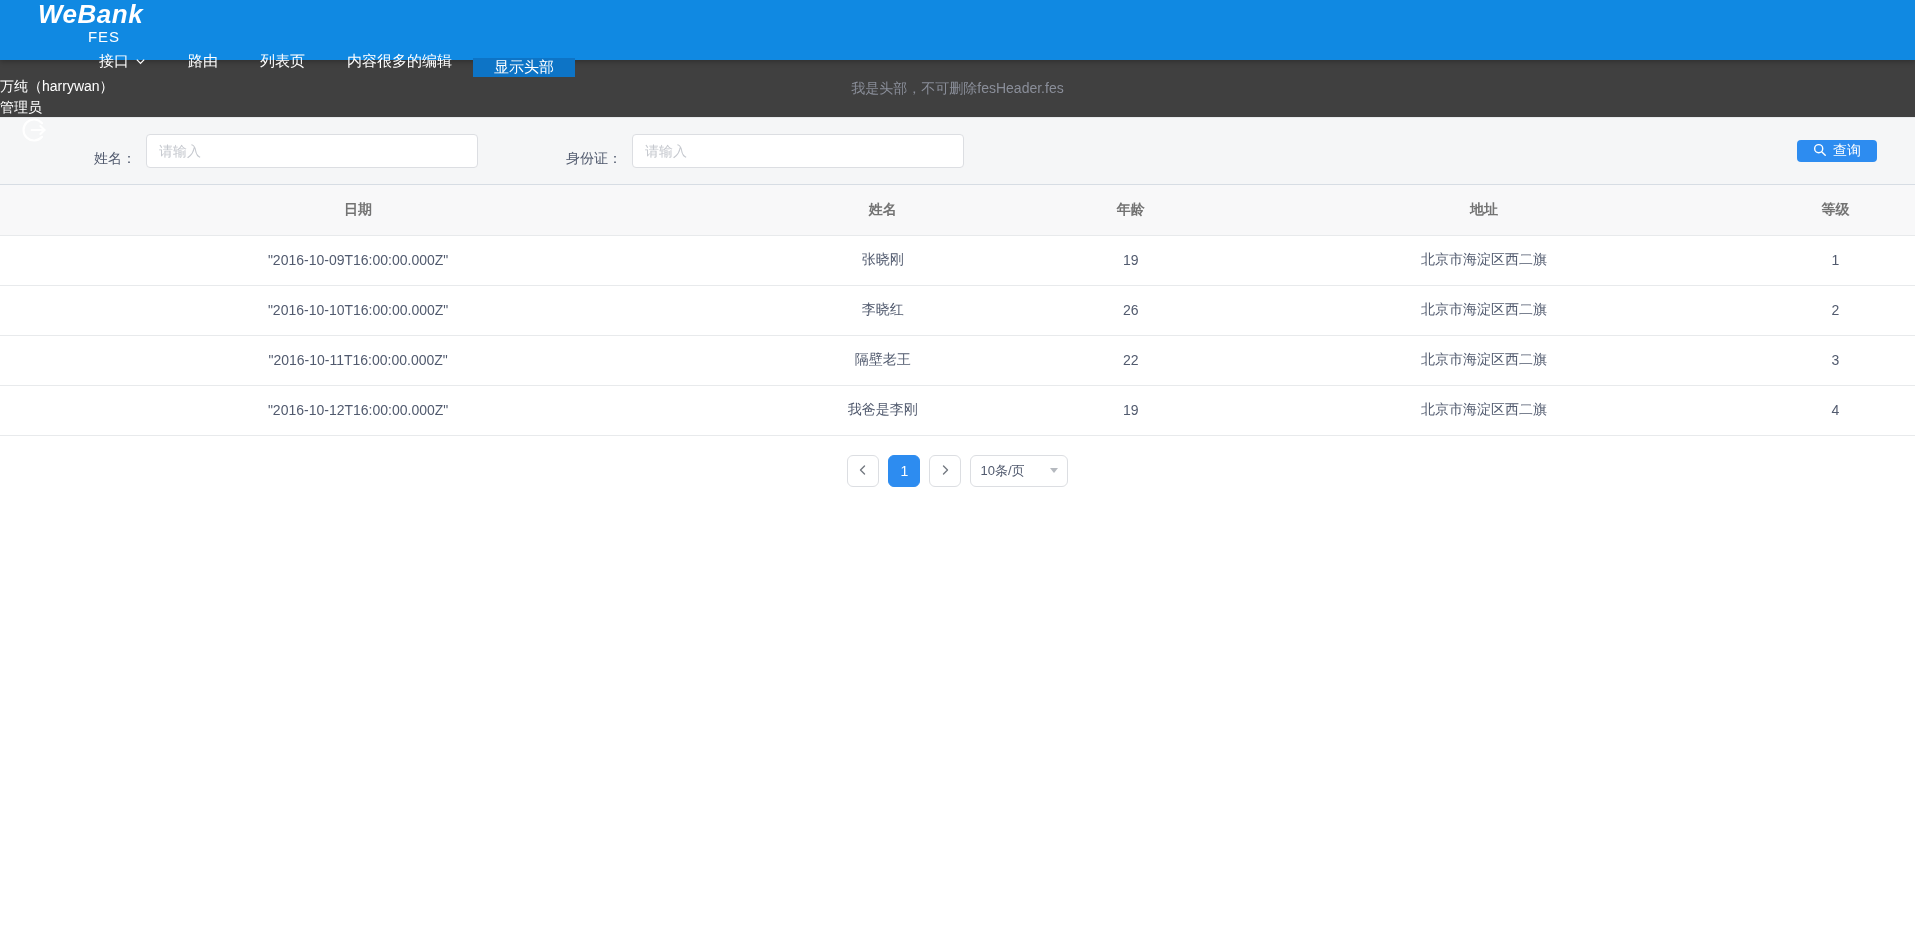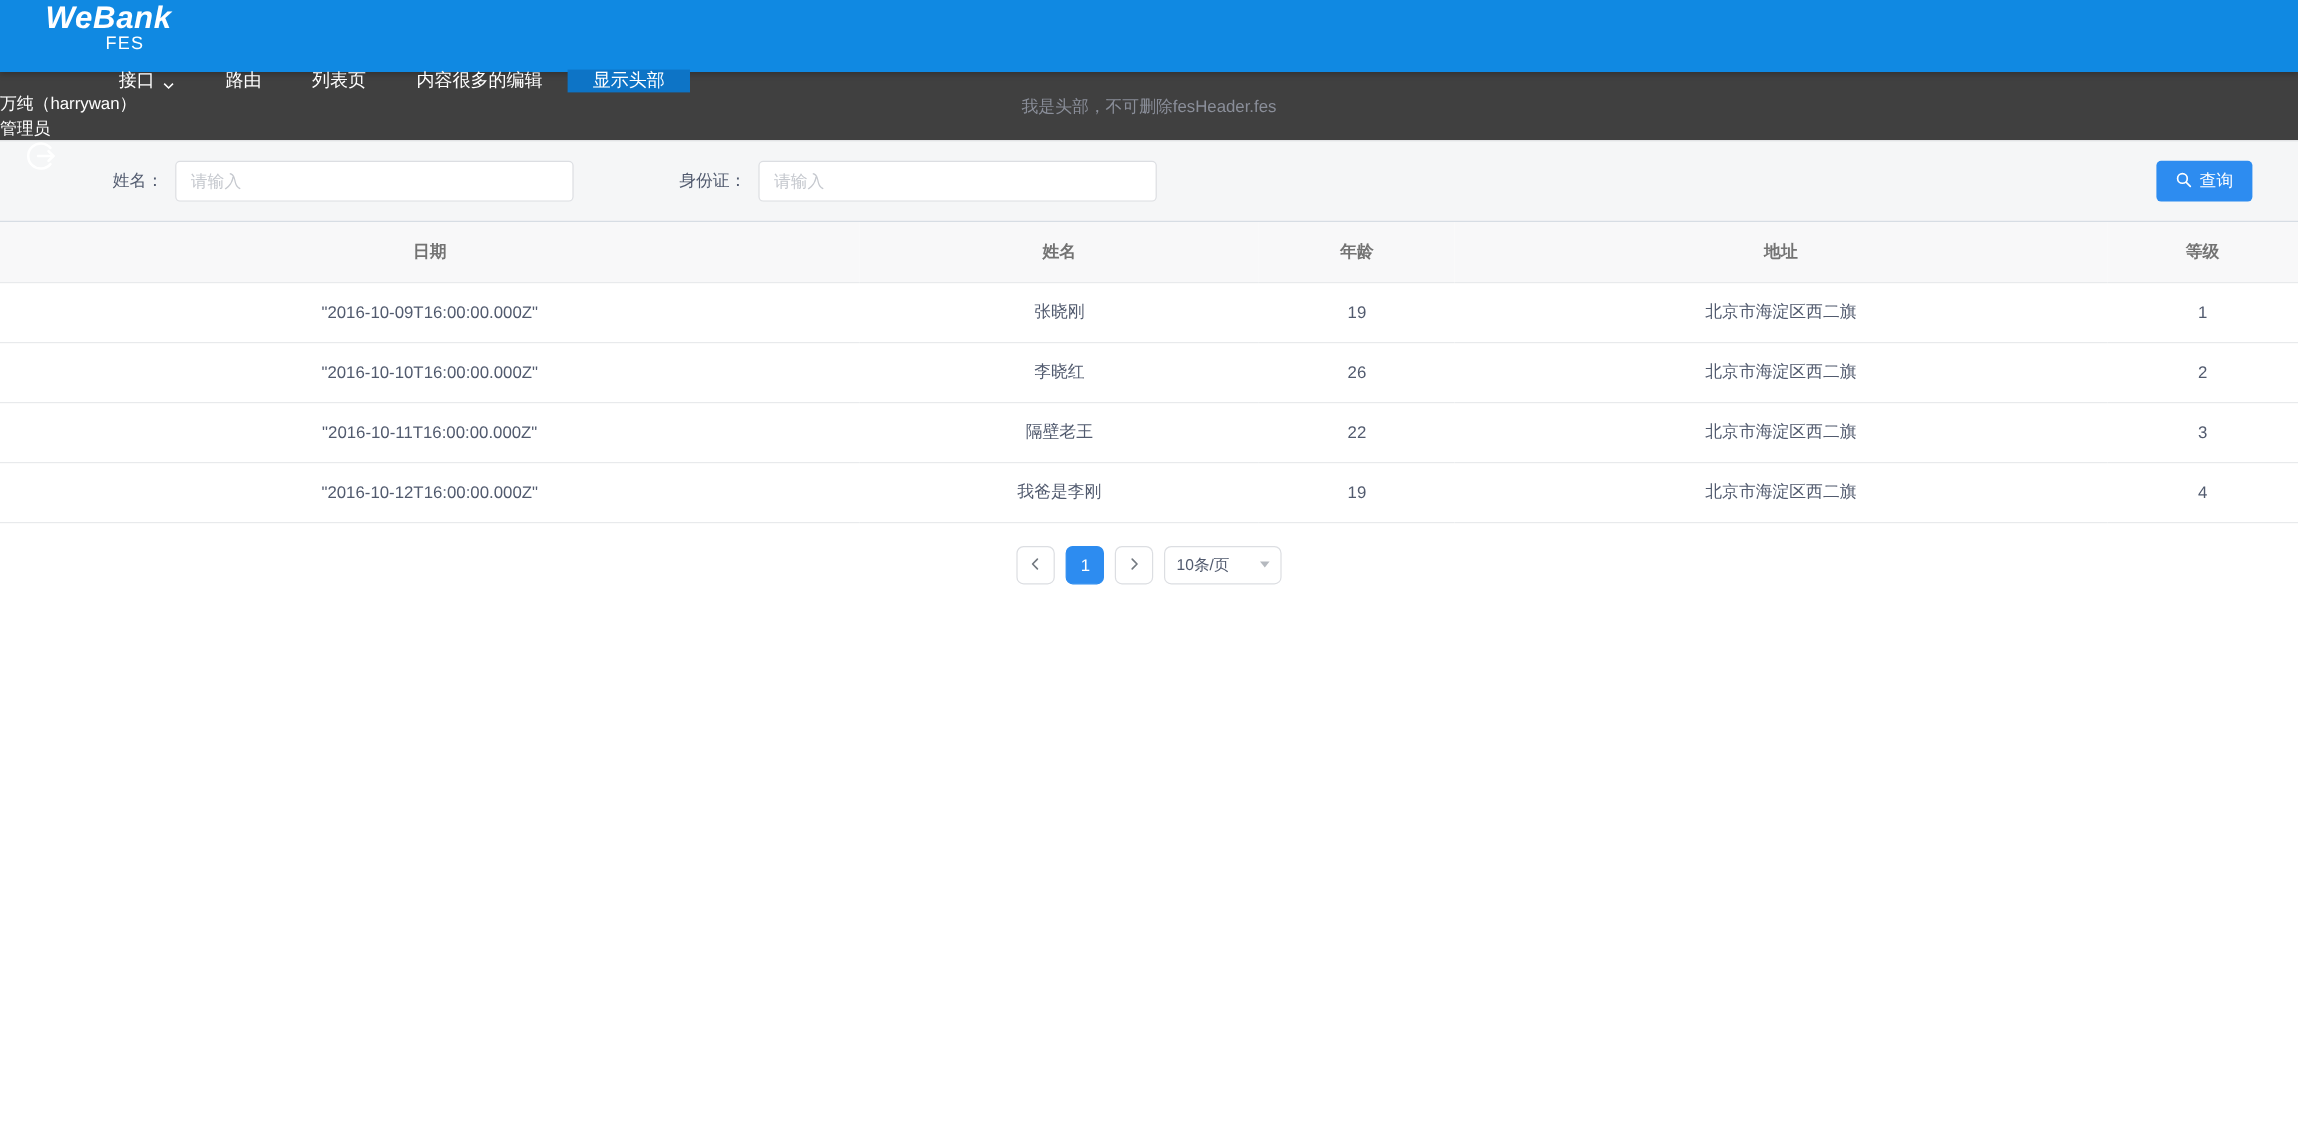--- a/index.html
+++ b/index.html
@@ -6,45 +6,45 @@
   html,body { width:1915px; height:943px; background:#fff; overflow:hidden;
     font-family:"Liberation Sans","DejaVu Sans",sans-serif; }
 
   
   .navbar { height:60px; background:var(--navbar,#1089e2); display:flex; align-items:stretch;
     color:#fff; box-shadow:0 2px 5px rgba(0,0,0,.25); position:relative; z-index:5;flex-direction:column; }
   .brand { margin-left:38px; width:132px; display:flex; flex-direction:column; justify-content:center; cursor:pointer; }
   .brand-title { font-size:26px; line-height:28px; font-weight:bold; font-style:italic; letter-spacing:0.5px; }
   .brand-sub { font-size:15px; line-height:18px; text-align:center; letter-spacing:1px; }
   .nav-menu { display:flex; align-items:stretch; margin-left:78px; }
-  .nav-item { display:flex; align-items:flex-end; padding:0 21px; font-size:15px; cursor:pointer; white-space:nowrap; }
+  .nav-item { display:flex; align-items:center; padding:0 21px; font-size:15px; cursor:pointer; white-space:nowrap; }
   .nav-item.active { background:var(--navbar_active,#0d74c6);margin-top:12px; }
   .nav-caret { margin-left:6px; display:inline-flex; }
   .nav-spacer { flex:1; }
   .user-info { display:flex; flex-direction:column; justify-content:center; gap:3px;
     font-size:14px; line-height:18px; margin-right:36px; }
   .user-divider { width:1px; background:rgba(255,255,255,.4); }
   .logout-btn { width:68px; display:flex; align-items:center; justify-content:center; cursor:pointer; }
 
   
   .page-header { height:57px; background:#404040; display:flex; align-items:center; justify-content:center;
     color:#8a8e99; font-size:14px; }
 
   
   .search-bar { height:68px; background:#f5f6f7; border-top:1px solid #e8eaec; border-bottom:1px solid #d7dde4;
     display:flex; align-items:center; }
-  .field { display:flex; align-items:center; }
+  .field { display:flex; align-items:flex-end; }
   .field-name { margin-left:94px; }
   .field-id { margin-left:88px; }
   .field-label { font-size:14px; color:#515a6e; white-space:nowrap; }
   .field input { width:332px; height:34px; margin-left:10px; border:1px solid #dcdee2; border-radius:4px;
     background:#fff; padding:0 12px; font-size:14px; color:#4c1d95; outline:none;
     font-family:"Liberation Sans","DejaVu Sans",sans-serif; }
   .field input::placeholder { color:#c5c8ce; }
-  .search-btn { margin-left:auto; margin-right:38px; height:34px; padding:0 16px; border:none; border-radius:4px;
+  .search-btn { margin-left:auto; margin-right:38px; height:22px; padding:0 16px; border:none; border-radius:4px;
     background:var(--primary,#2d8cf0); color:#fff; font-size:14px; display:flex; align-items:center; gap:6px;
     cursor:pointer; font-family:"Liberation Sans","DejaVu Sans",sans-serif; }
 
   
   table { width:100%; border-collapse:collapse; table-layout:fixed; }
   thead th { height:50px; background:#f8f8f9; font-size:14px; font-weight:bold; color:#737373;
     text-align:center; border-bottom:1px solid #e8eaec; }
   tbody td { height:50px; font-size:14px; color:#515a6e; text-align:center;
     border-bottom:1px solid #e8eaec; background:#fff; overflow:hidden; white-space:nowrap; }
 

